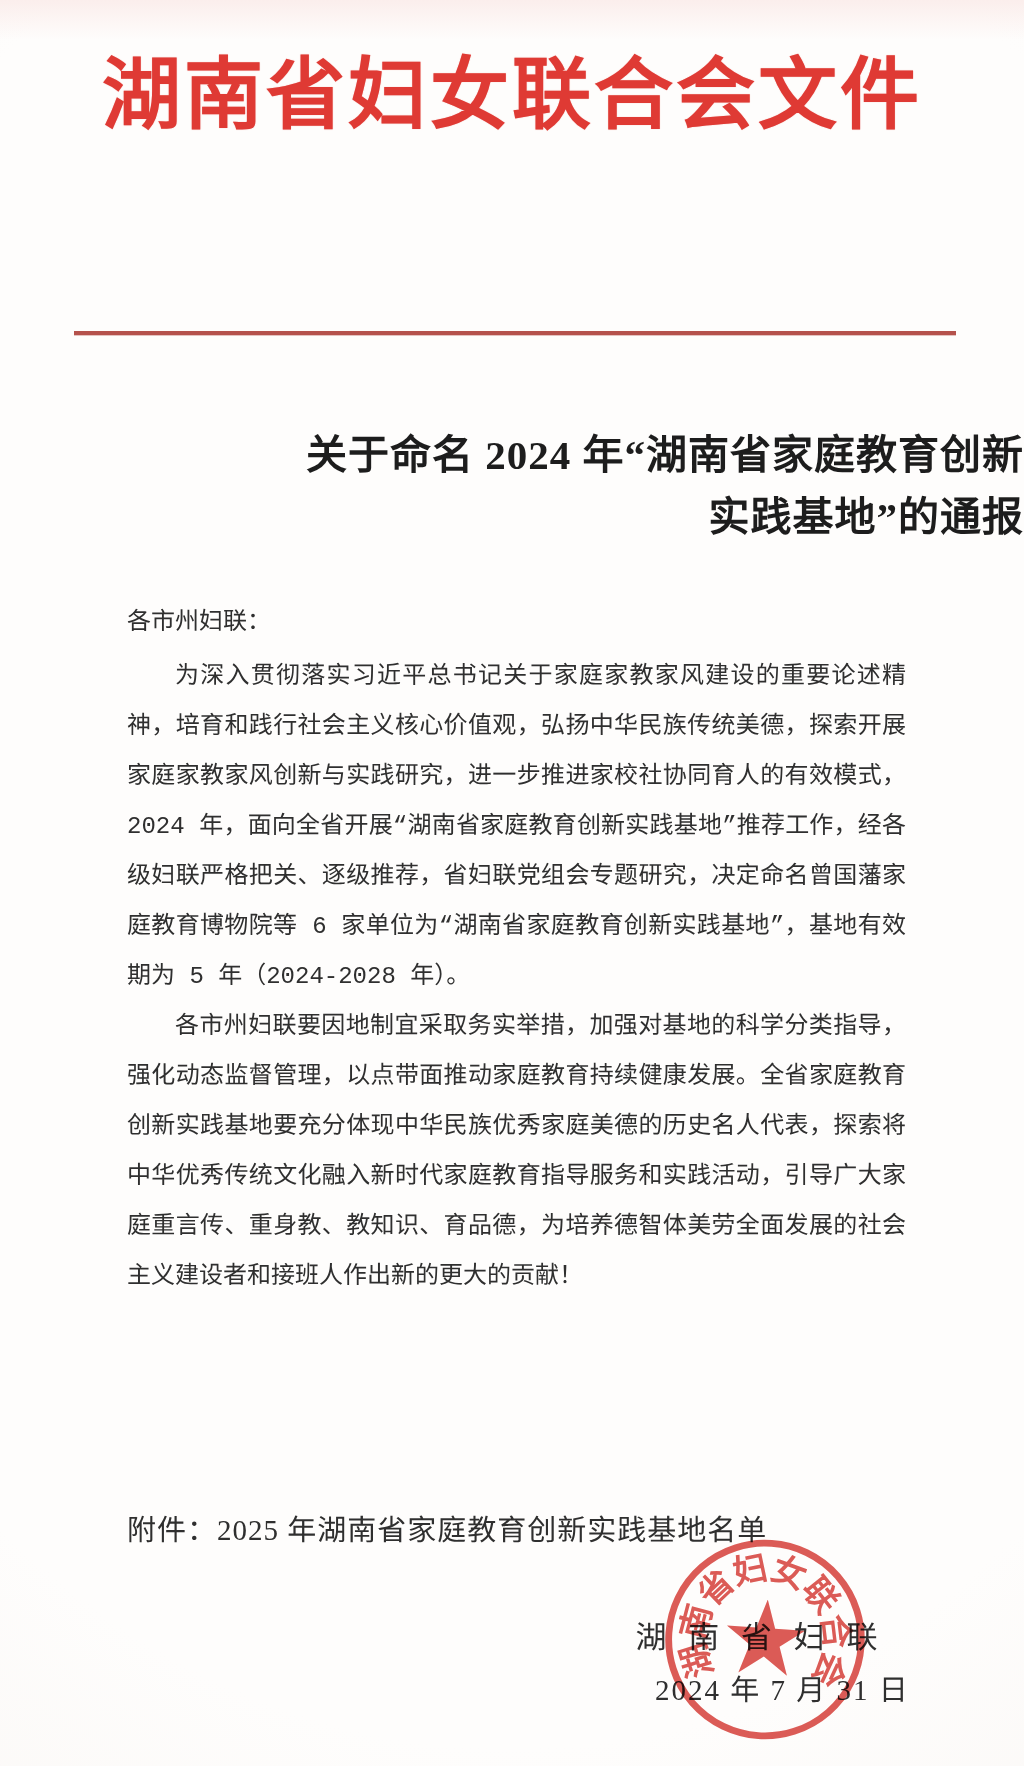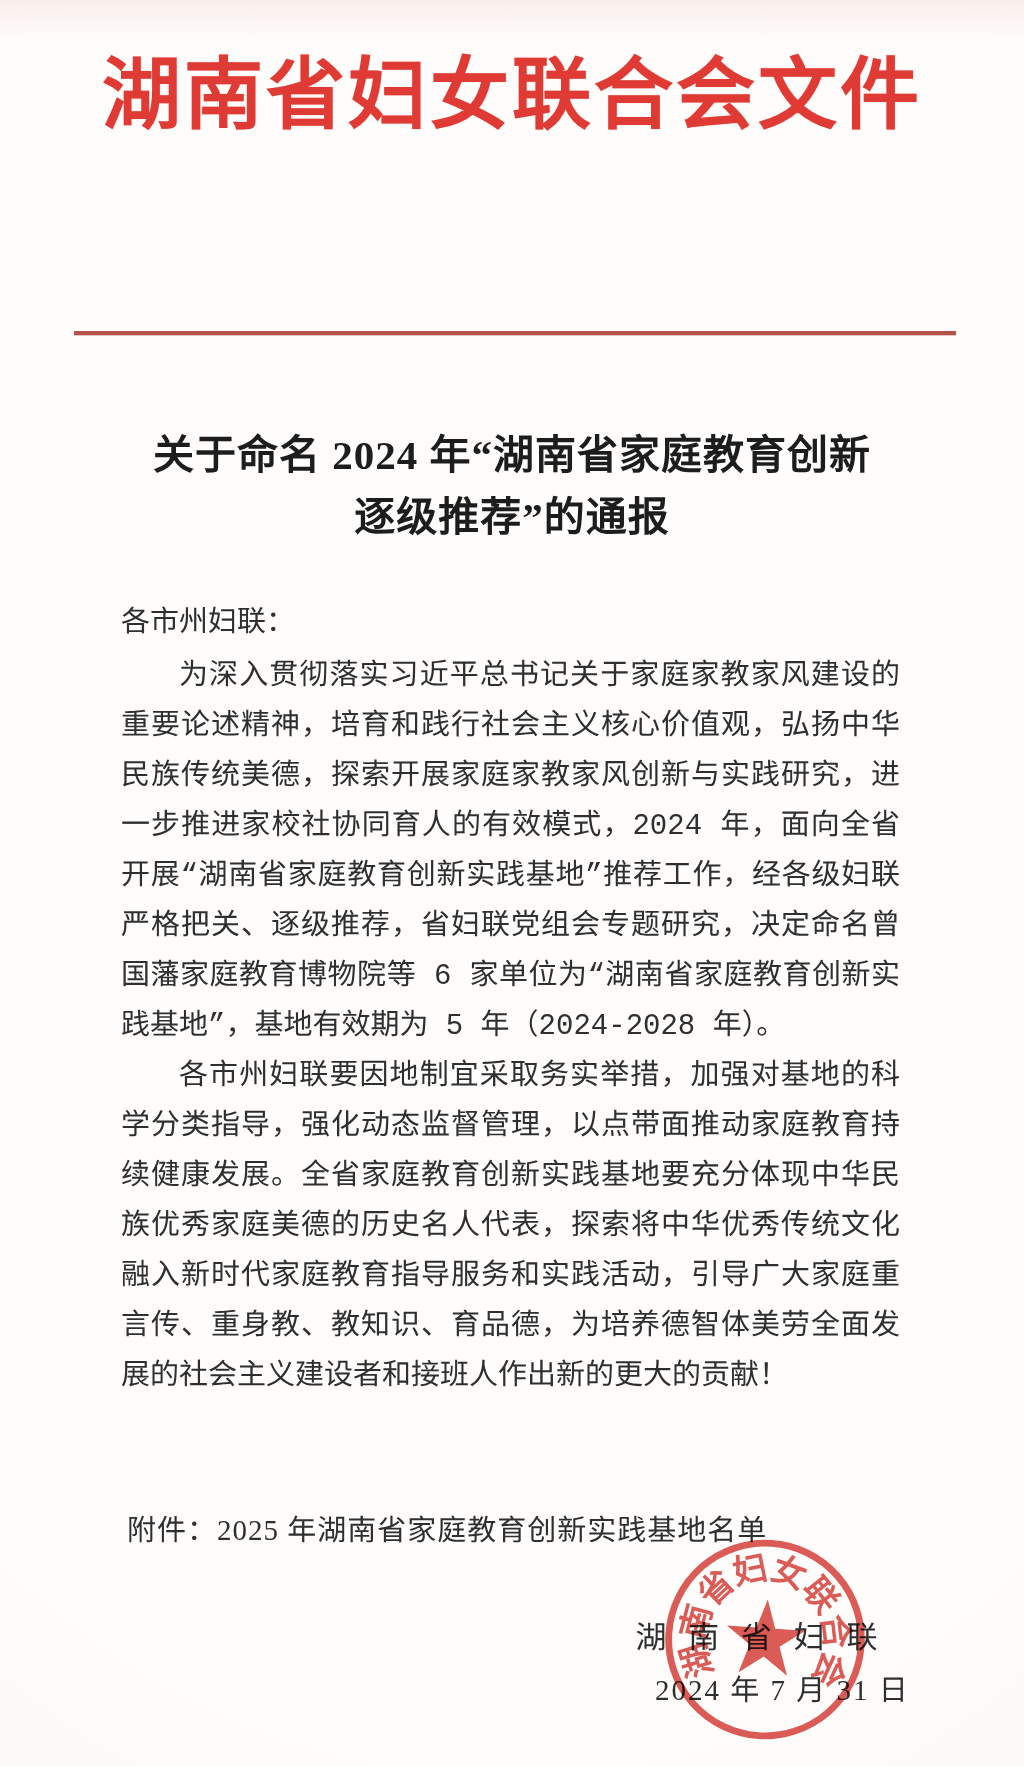--- a/index.html
+++ b/index.html
@@ -37,26 +37,26 @@
     position:absolute;left:0;top:264px;width:100%;
     text-align:center;color:#3c3c3c;font-size:28px;letter-spacing:3px;
   }
   .red-rule{
     position:absolute;left:74px;top:331px;width:882px;height:4px;
     background:var(--line-red);
     box-shadow:0 1px 0 rgba(181,82,76,.35);
   }
   .doc-title{
     position:absolute;left:0;top:424px;width:100%;
-    text-align:center;color:#1d1d1d;
+    text-align:right;color:#1d1d1d;
     font-size:41px;font-weight:700;line-height:62px;letter-spacing:1px;
   }
   .body-text{
-    position:absolute;left:121px;top:596px;width:779px;
-    color:var(--ink);font-size:29px;line-height:50px;
+    position:absolute;left:127px;top:596px;width:779px;
+    color:var(--ink);font-size:24px;line-height:50px;
   }
   .body-text p{margin:0;text-align:justify;text-justify:inter-ideograph;}
   .body-text p.indent{text-indent:2em;font-family:Liberation Mono, monospace;}
   .salutation{margin-bottom:6px !important;}
   .attachment{
     position:absolute;left:127px;top:1506px;width:820px;
     color:var(--ink);font-size:29px;letter-spacing:1px;white-space:nowrap;
   }
   .signature{
     position:absolute;left:610px;top:1612px;width:300px;
@@ -88,21 +88,21 @@
 
 <div class="page">
 
   <div class="header-title">湖南省妇女联合会文件</div>
 
 
   <div class="red-rule"></div>
 
   <div class="doc-title">
     <span>关于命名 2024 年“湖南省家庭教育创新</span><br>
-    <span>逐级推荐”的通报</span>
+    <span>实践基地”的通报</span>
   </div>
 
   <div class="body-text">
     <p class="salutation">各市州妇联：</p>
     <p class="indent">为深入贯彻落实习近平总书记关于家庭家教家风建设的重要论述精神，培育和践行社会主义核心价值观，弘扬中华民族传统美德，探索开展家庭家教家风创新与实践研究，进一步推进家校社协同育人的有效模式，2024 年，面向全省开展“湖南省家庭教育创新实践基地”推荐工作，经各级妇联严格把关、逐级推荐，省妇联党组会专题研究，决定命名曾国藩家庭教育博物院等 6 家单位为“湖南省家庭教育创新实践基地”，基地有效期为 5 年（2024-2028 年）。</p>
     <p class="indent">各市州妇联要因地制宜采取务实举措，加强对基地的科学分类指导，强化动态监督管理，以点带面推动家庭教育持续健康发展。全省家庭教育创新实践基地要充分体现中华民族优秀家庭美德的历史名人代表，探索将中华优秀传统文化融入新时代家庭教育指导服务和实践活动，引导广大家庭重言传、重身教、教知识、育品德，为培养德智体美劳全面发展的社会主义建设者和接班人作出新的更大的贡献！</p>
   </div>
 
   <div class="attachment">附件：2025 年湖南省家庭教育创新实践基地名单</div>
 

